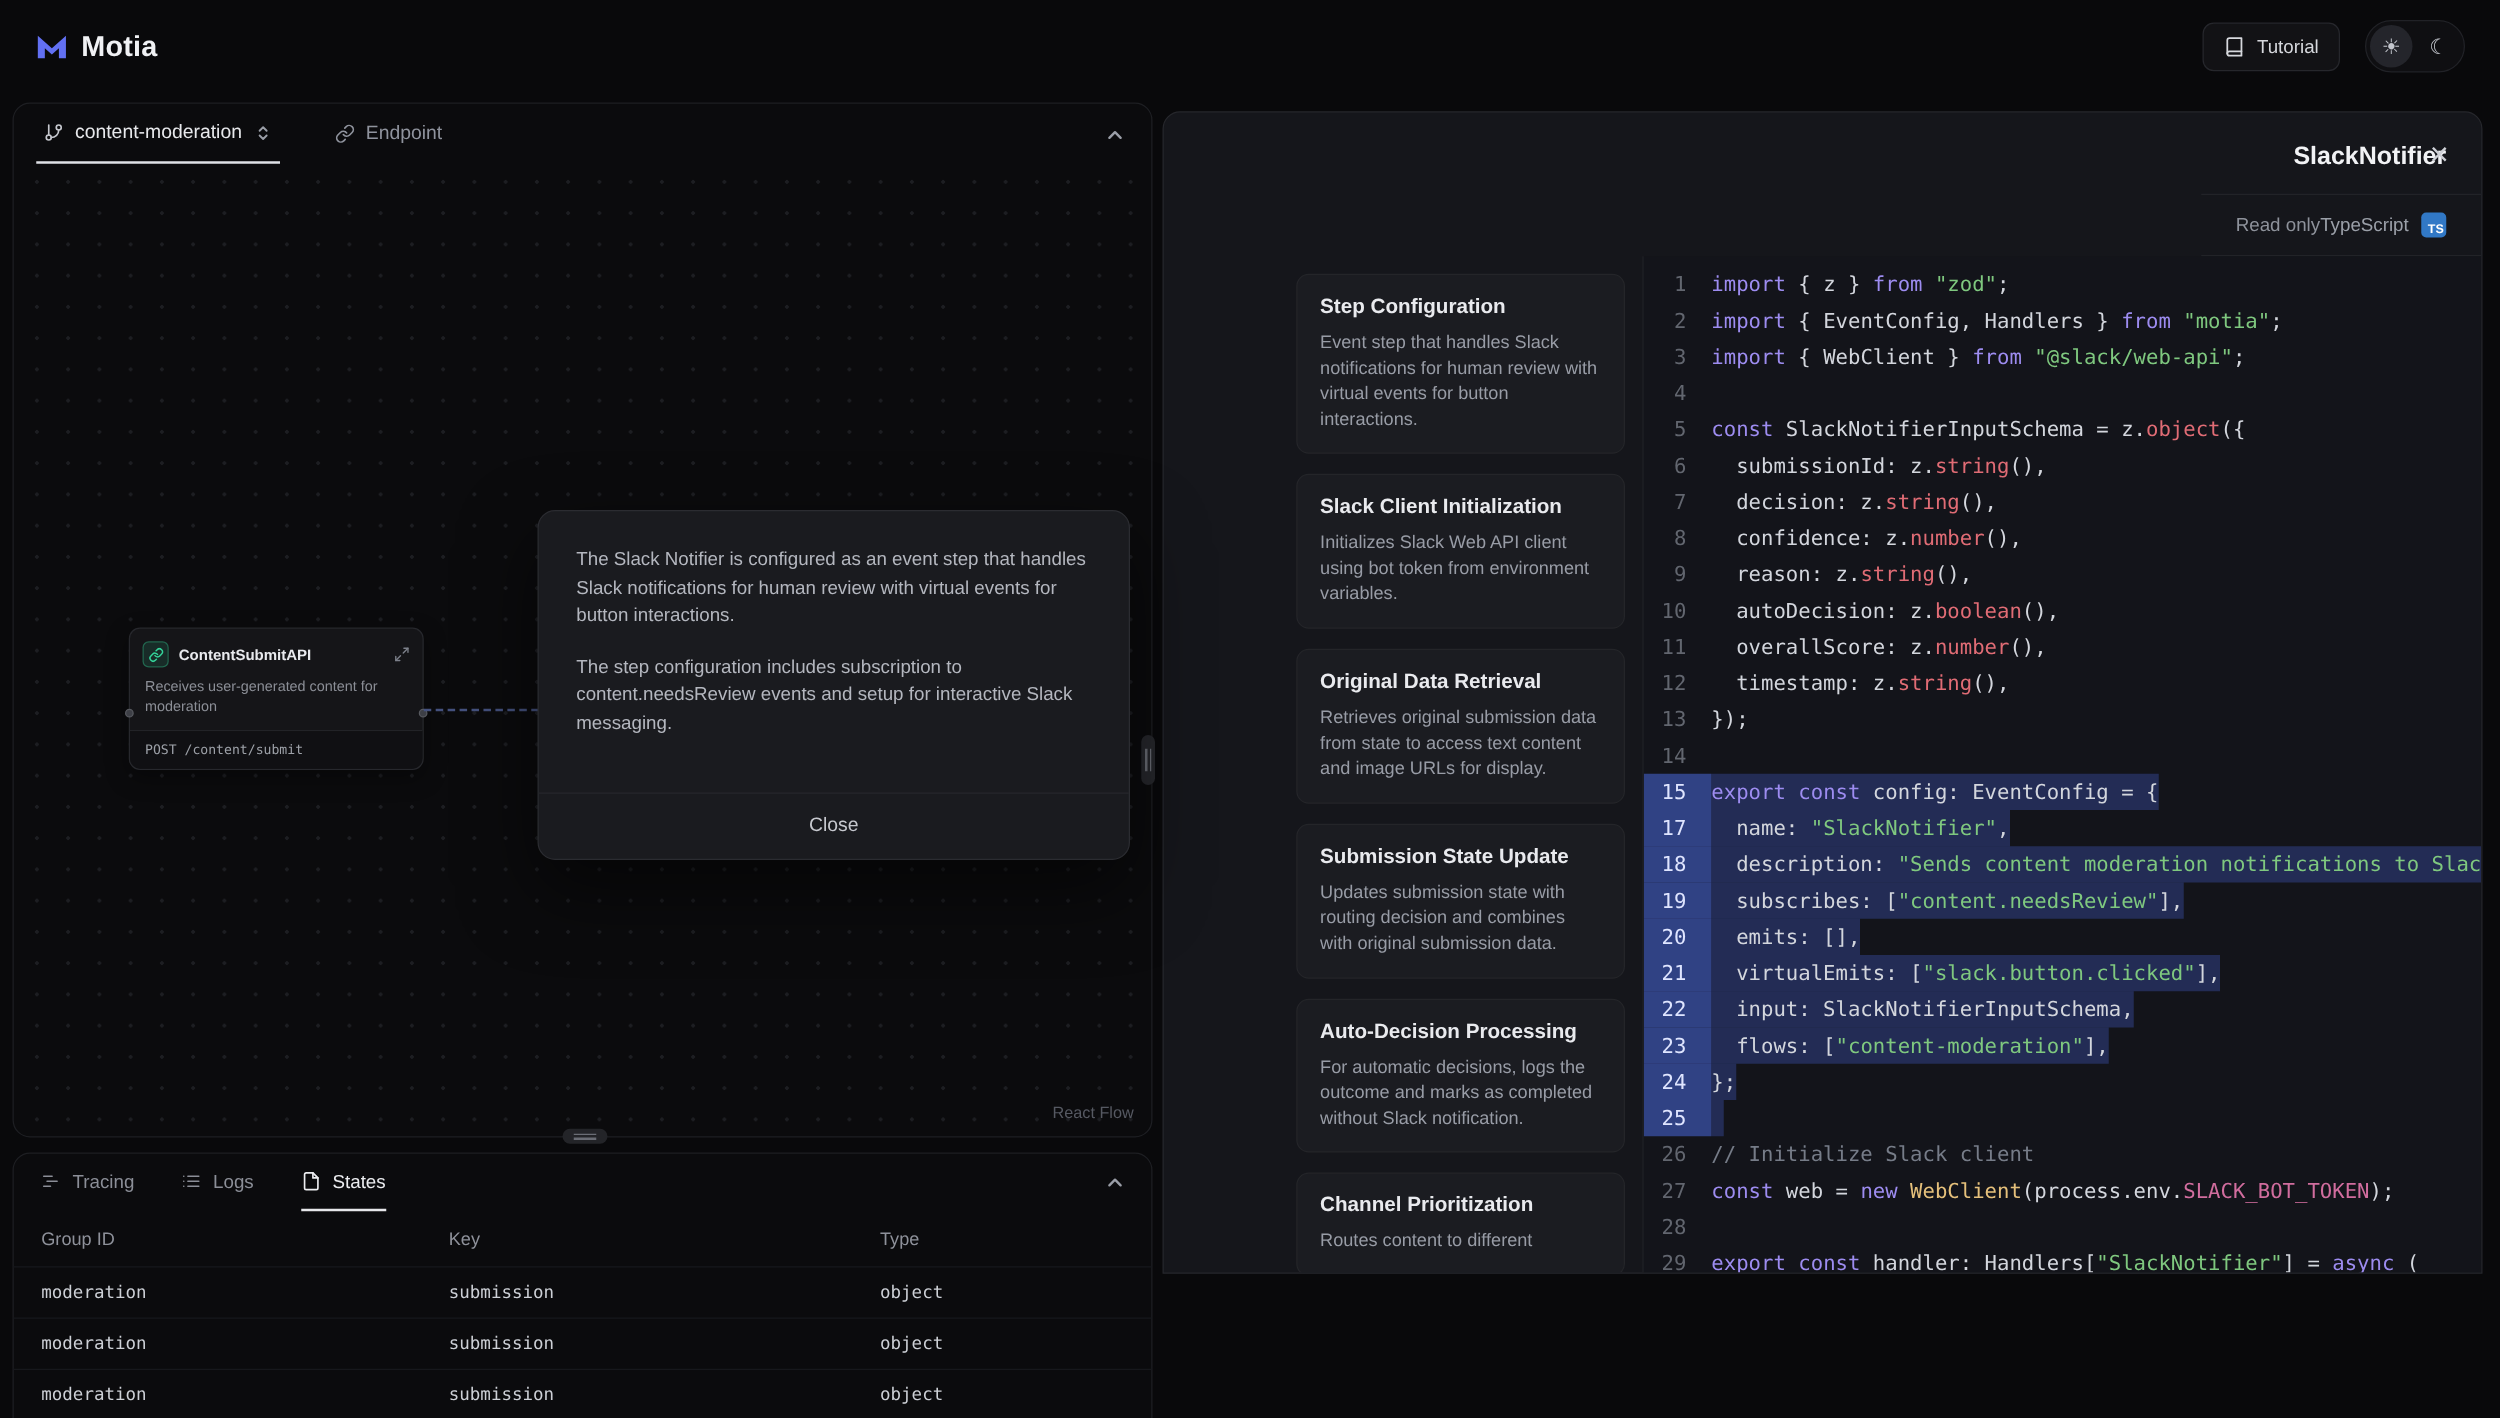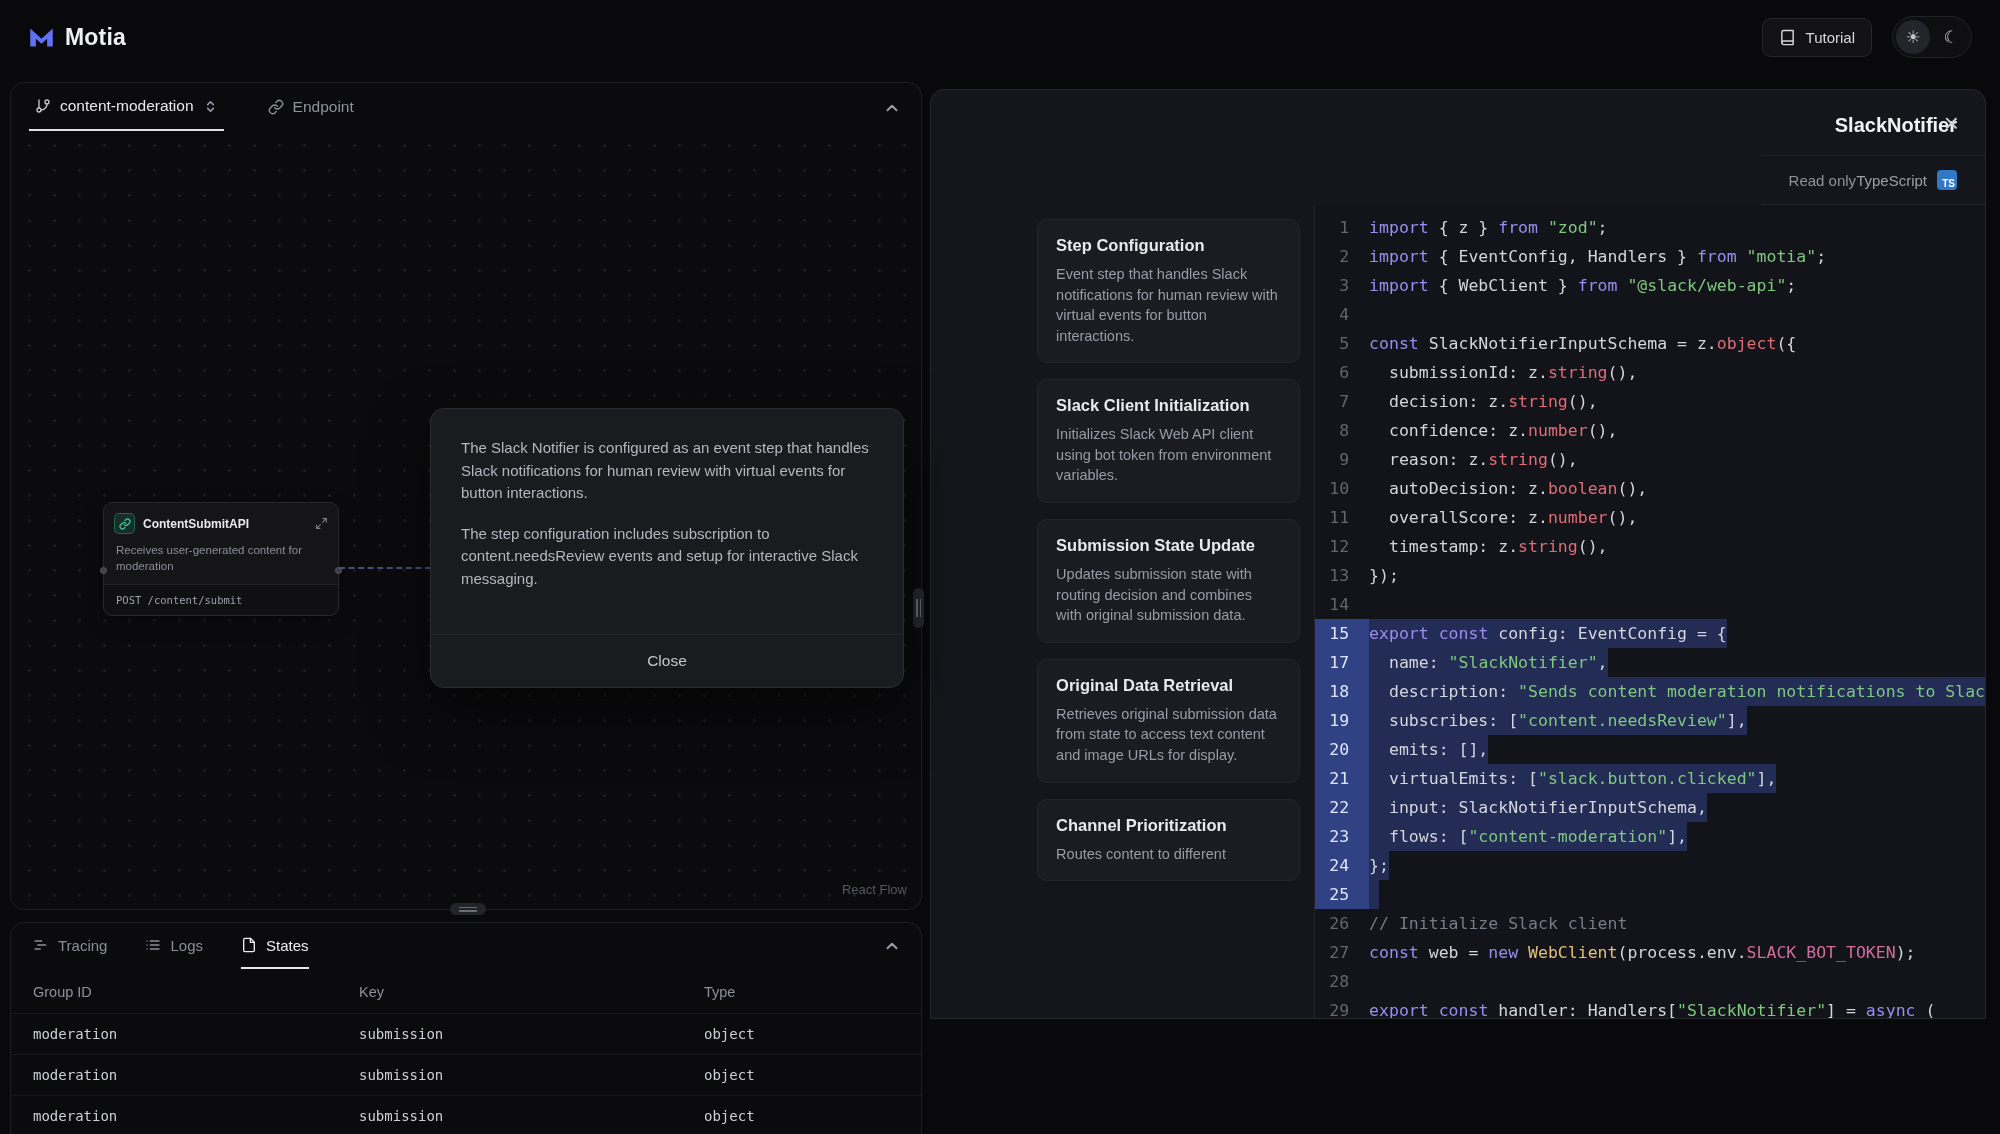--- a/index.html
+++ b/index.html
@@ -327,26 +327,30 @@
     <div class="docs-col">
         <div class="doc-card">
           <div class="doc-title">Step Configuration</div>
           <div class="doc-desc">Event step that handles Slack notifications for human review with virtual events for button interactions.</div>
         </div>
         <div class="doc-card">
           <div class="doc-title">Slack Client Initialization</div>
           <div class="doc-desc">Initializes Slack Web API client using bot token from environment variables.</div>
         </div>
         <div class="doc-card">
+          <div class="doc-title">Original Data Retrieval</div>
+          <div class="doc-desc">Retrieves original submission data from state to access text content and image URLs for display.</div>
+        </div>
+        <div class="doc-card">
           <div class="doc-title">Submission State Update</div>
           <div class="doc-desc">Updates submission state with routing decision and combines with original submission data.</div>
         </div>
         <div class="doc-card">
-          <div class="doc-title">Original Data Retrieval</div>
-          <div class="doc-desc">Retrieves original submission data from state to access text content and image URLs for display.</div>
+          <div class="doc-title">Auto-Decision Processing</div>
+          <div class="doc-desc">For automatic decisions, logs the outcome and marks as completed without Slack notification.</div>
         </div>
         <div class="doc-card">
           <div class="doc-title">Channel Prioritization</div>
           <div class="doc-desc">Routes content to different</div>
         </div>
       </div>
     <div class="code-col">
         <div class="code-line"><span class="line-num">1</span><span class="line-text"><span class="tok-kw">import</span><span class="tok-pl"> { z } </span><span class="tok-kw">from</span><span class="tok-pl"> </span><span class="tok-str">"zod"</span><span class="tok-pl">;</span></span></div>
         <div class="code-line"><span class="line-num">2</span><span class="line-text"><span class="tok-kw">import</span><span class="tok-pl"> { EventConfig, Handlers } </span><span class="tok-kw">from</span><span class="tok-pl"> </span><span class="tok-str">"motia"</span><span class="tok-pl">;</span></span></div>
         <div class="code-line"><span class="line-num">3</span><span class="line-text"><span class="tok-kw">import</span><span class="tok-pl"> { WebClient } </span><span class="tok-kw">from</span><span class="tok-pl"> </span><span class="tok-str">"@slack/web-api"</span><span class="tok-pl">;</span></span></div>

